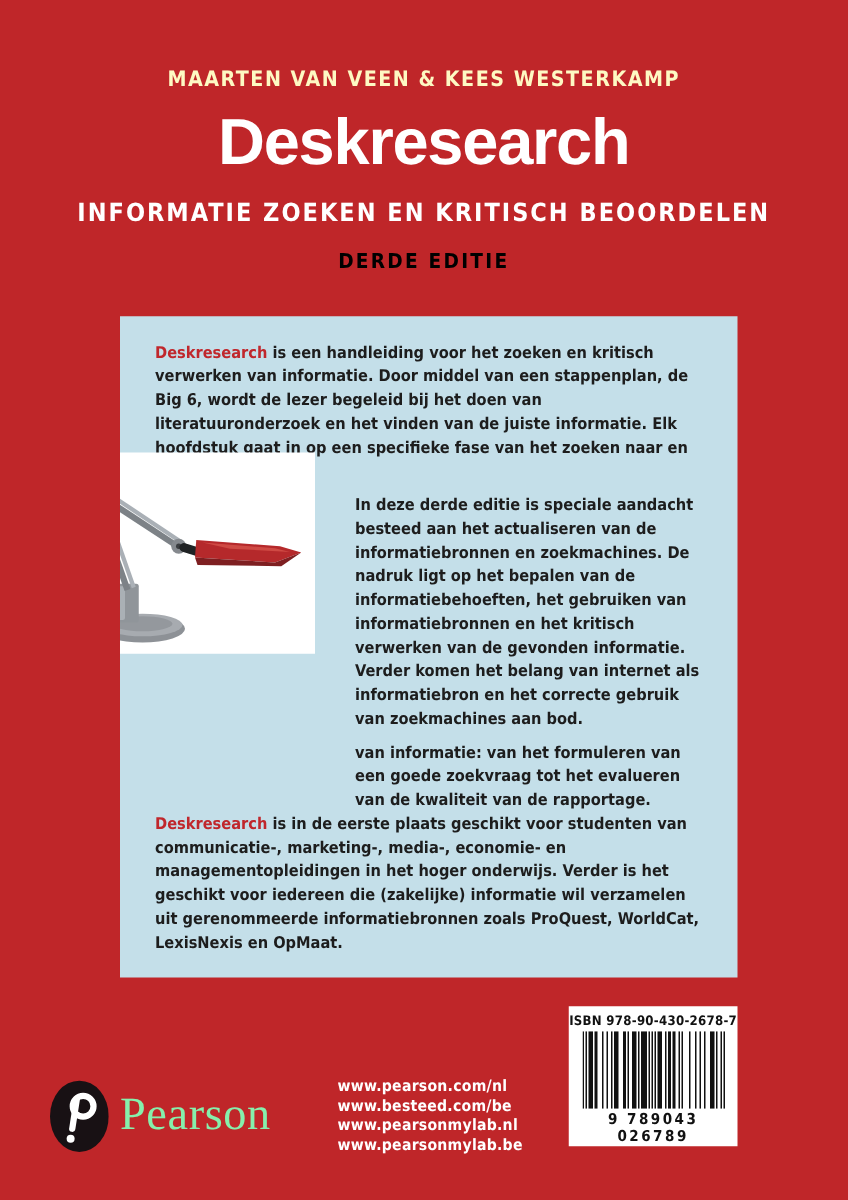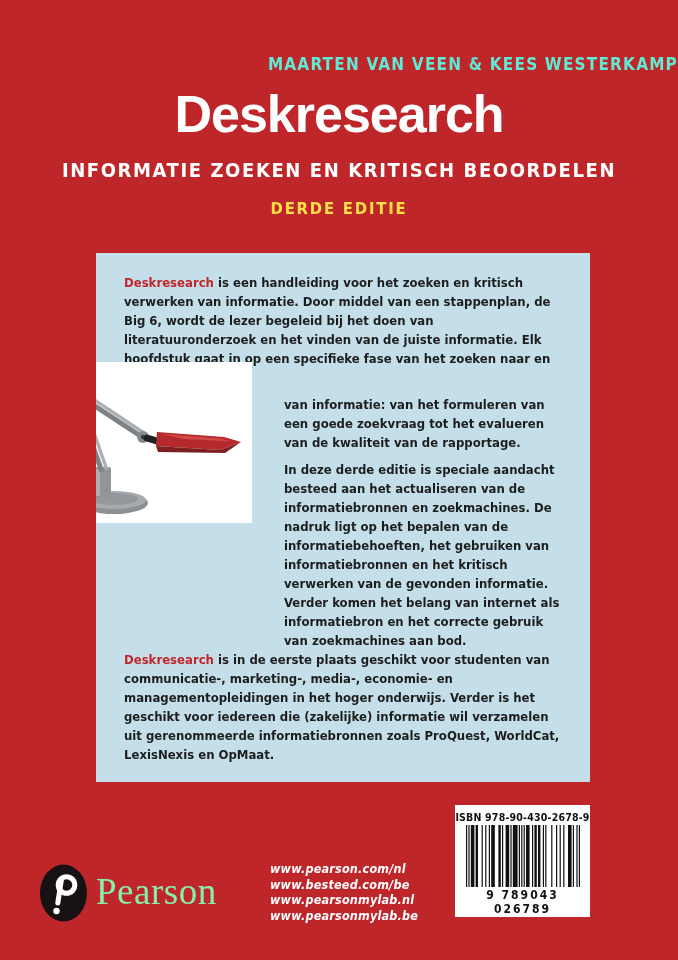--- a/index.html
+++ b/index.html
@@ -4,25 +4,25 @@
 <style>
   html,body{margin:0;padding:0;}
   body{
     width:678px;height:960px;position:relative;overflow:hidden;
     background:#BF2629;
     font-family:"DejaVu Sans",sans-serif;
     font-stretch:condensed;
   }
   
   .hdr{position:absolute;left:0;width:100%;text-align:center;}
-  .author-line{top:54px;font-size:17px;font-weight:bold;letter-spacing:1.2px;color:#5eead4;text-align:right;}
+  .author-line{top:54px;font-size:17px;font-weight:bold;letter-spacing:1.2px;color:#fef9c3;}
   .title{top:84px;font-size:52px;font-weight:bold;letter-spacing:-1px;color:#ffffff;
          font-family:"Liberation Sans",sans-serif;font-stretch:normal;}
   .subtitle{top:158px;font-size:20px;font-weight:bold;letter-spacing:1.6px;color:#ffffff;}
-  .edition{top:199px;font-size:16.5px;font-weight:bold;letter-spacing:1.8px;color:#fde047;}
+  .edition{top:199px;font-size:16.5px;font-weight:bold;letter-spacing:1.8px;color:#000000;}
   
   .blurb{
     position:absolute;left:96px;top:243px;width:494px;max-height:556px;overflow:hidden;
     background:#C4DFE9;box-sizing:border-box;
     padding:20px 22px 18px 28px;
     font-size:13px;line-height:19px;font-weight:bold;color:#1D1D1D;margin-top:10px;
   }
   .blurb p{margin:0;}
   .blurb p + p, .indent-block, .after-indent{margin-top:8px;}
   .indent-block{margin-left:160px;}
@@ -34,21 +34,21 @@
   .lamp-box svg{display:block;width:100%;height:100%;}
   
   .pearson-logo{position:absolute;left:40px;top:864px;width:47px;height:58px;}
   .pearson-word{
     position:absolute;left:96px;top:870px;color:#86efac;
     font-family:"Liberation Serif",serif;font-stretch:normal;
     font-size:37px;letter-spacing:0.5px;
   }
   .url-block{
     position:absolute;left:270px;top:861px;color:#ffffff;
-    font-size:12.5px;line-height:15.5px;font-weight:bold;letter-spacing:0.2px;font-style:italic;
+    font-size:12.5px;line-height:15.5px;font-weight:bold;letter-spacing:0.2px;
   }
   .barcode-box{
     position:absolute;left:455px;top:805px;width:135px;height:112px;
     background:#ffffff;text-align:center;box-sizing:border-box;padding-top:6px;
   }
   .isbn-label{font-size:10.5px;font-weight:bold;color:#111;letter-spacing:0.2px;}
   .barcode-bars{width:114px;height:62px;margin:2px auto 0 auto;display:block;}
   .barcode-digits{font-size:12px;font-weight:bold;color:#111;letter-spacing:2px;margin-top:1px;}
 </style>
 </head>
@@ -89,22 +89,22 @@
 
       <polygon points="113,70 180,75 197,80 176,88 112,84" fill="#b5292b"></polygon>
       <polygon points="112,84 176,88 197,80 181,91 114,90" fill="#7e1f21"></polygon>
       <polygon points="118,72 176,76.5 188,79.5 140,77" fill="#cf4a44"></polygon>
     </svg>
   </div>
 
   <p><span class="red-text">Deskresearch</span><span> is een handleiding voor het zoeken en kritisch verwerken van informatie. Door middel van een stappenplan, de Big 6, wordt de lezer begeleid bij het doen van literatuuronderzoek en het vinden van de juiste informatie. Elk hoofdstuk gaat in op een specifieke fase van het zoeken naar en verwerken</span></p>
 
   <div class="indent-block">
+    <p>In deze derde editie is speciale aandacht besteed aan het actualiseren van de informatiebronnen en zoekmachines. De nadruk ligt op het bepalen van de informatiebehoeften, het gebruiken van informatiebronnen en het kritisch verwerken van de gevonden informatie. Verder komen het belang van internet als informatiebron en het correcte gebruik van zoekmachines aan bod.</p>
     <p>van informatie: van het formuleren van een goede zoekvraag tot het evalueren van de kwaliteit van de rapportage.</p>
-    <p>In deze derde editie is speciale aandacht besteed aan het actualiseren van de informatiebronnen en zoekmachines. De nadruk ligt op het bepalen van de informatiebehoeften, het gebruiken van informatiebronnen en het kritisch verwerken van de gevonden informatie. Verder komen het belang van internet als informatiebron en het correcte gebruik van zoekmachines aan bod.</p>
   </div>
 
 
   <p><span class="red-text">Deskresearch</span><span> is in de eerste plaats geschikt voor studenten van communicatie-, marketing-, media-, economie- en managementopleidingen in het hoger onderwijs. Verder is het geschikt voor iedereen die (zakelijke) informatie wil verzamelen uit gerenommeerde informatiebronnen zoals ProQuest, WorldCat, LexisNexis en OpMaat.</span></p>
 
 </div>
 
 <svg class="pearson-logo" viewBox="0 0 47 58">
   <ellipse cx="23.5" cy="29" rx="23.5" ry="28.5" fill="#181114"></ellipse>
   <circle cx="26.5" cy="21" r="8.3" fill="none" stroke="#ffffff" stroke-width="5"></circle>
@@ -114,21 +114,21 @@
 <div class="pearson-word">Pearson</div>
 
 <div class="url-block">
   <div>www.pearson.com/nl</div>
   <div>www.besteed.com/be</div>
   <div>www.pearsonmylab.nl</div>
   <div>www.pearsonmylab.be</div>
 </div>
 
 <div class="barcode-box">
-  <div class="isbn-label">ISBN 978-90-430-2678-9</div>
+  <div class="isbn-label">ISBN 978-90-430-2678-7</div>
   <svg class="barcode-bars" id="barcode-svg" viewBox="0 0 95 60" preserveAspectRatio="none">
       <rect x="0" y="0" width="1" height="60" fill="#111111"></rect>
       <rect x="2" y="0" width="1" height="60" fill="#111111"></rect>
       <rect x="4" y="0" width="3" height="60" fill="#111111"></rect>
       <rect x="8" y="0" width="2" height="60" fill="#111111"></rect>
       <rect x="13" y="0" width="1" height="60" fill="#111111"></rect>
       <rect x="16" y="0" width="1" height="60" fill="#111111"></rect>
       <rect x="19" y="0" width="1" height="60" fill="#111111"></rect>
       <rect x="21" y="0" width="3" height="60" fill="#111111"></rect>
       <rect x="27" y="0" width="2" height="60" fill="#111111"></rect>

